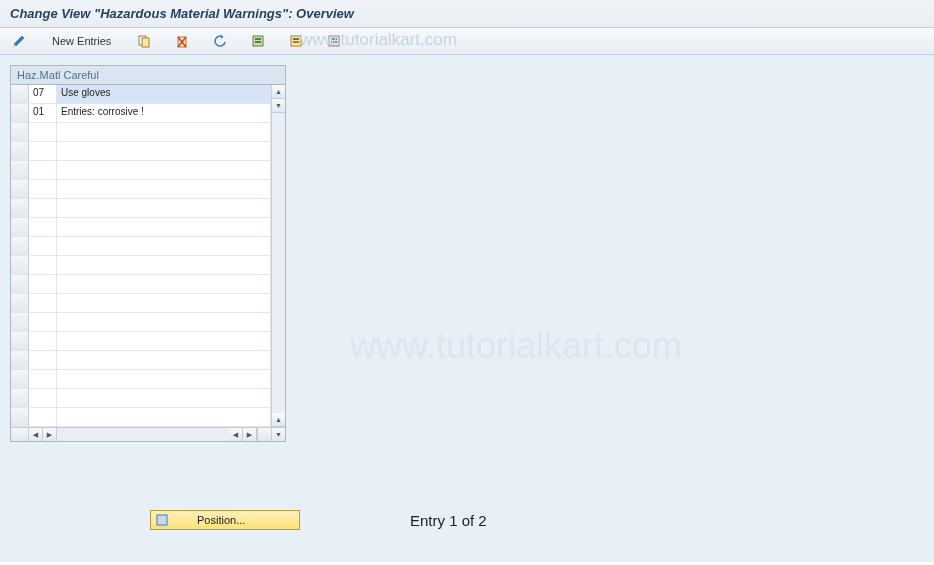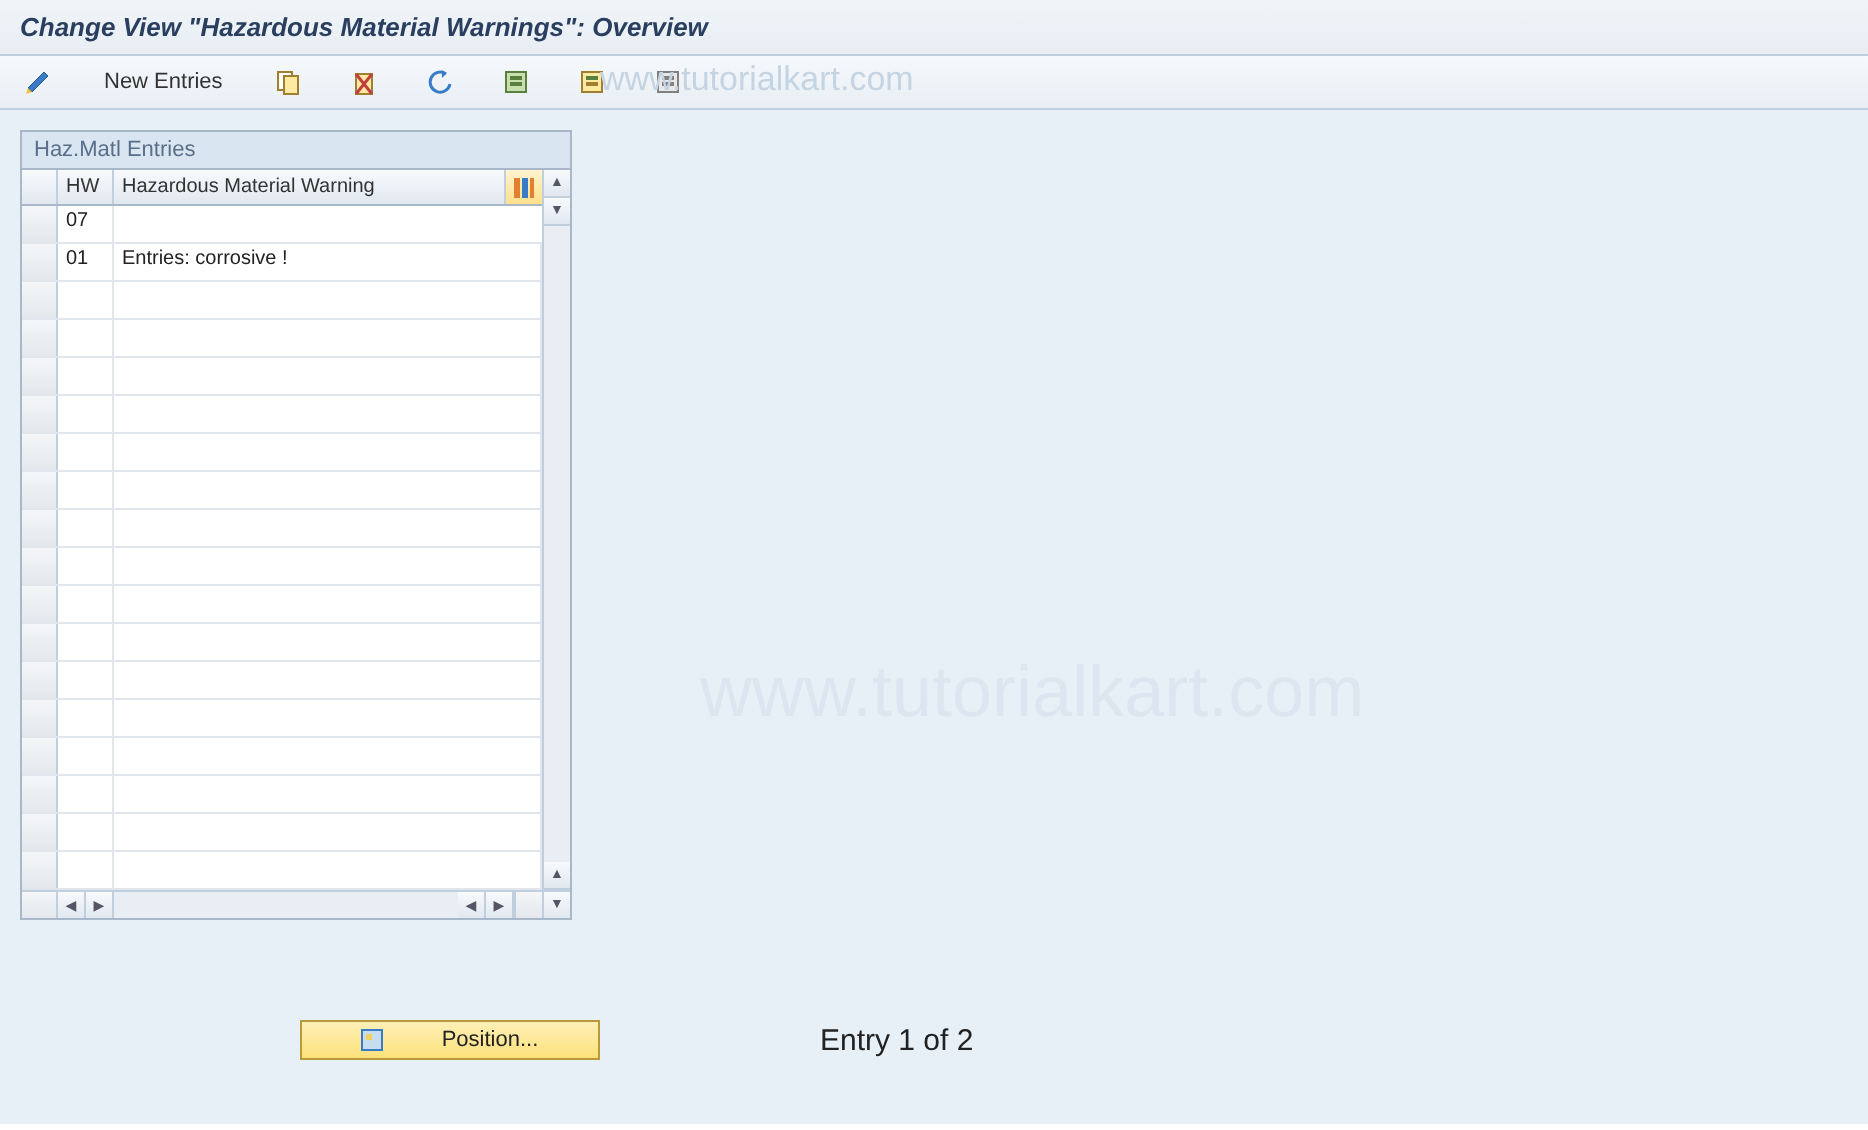--- a/index.html
+++ b/index.html
@@ -180,21 +180,20 @@
       background: linear-gradient(#fdf0b8, #fce17a);
       border: 1px solid #b89a3a;
       padding: 2px 6px 2px 4px;
       font-size: 11px;
       color: #222;
       display: flex;
       align-items: center;
       gap: 28px;
       cursor: pointer;
       width: 150px;
-      justify-content: center;
     }
     .position-btn .pb-icon {
       width: 14px; height: 14px;
       display: inline-flex; align-items: center; justify-content: center;
     }
     
     .entry-text {
       font-size: 15px;
       color: #222;
     }
@@ -259,40 +258,29 @@
         <rect x="4" y="4" width="6" height="2" fill="#808080"></rect>
         <rect x="4" y="7" width="6" height="2" fill="#808080"></rect>
       </svg>
   </span>
   <span class="watermark">www.tutorialkart.com</span>
 </div>
 
 <div class="main-area">
 
   <div class="table-panel">
-    <div class="panel-title">Haz.Matl Entries</div>
+    <div class="panel-title">Haz.Matl Careful</div>
 
     <div class="grid-container">
       <div class="grid-body">
-        <div class="grid-header">
-          <div class="sel-col"></div>
-          <div class="hw-col">HW</div>
-          <div class="desc-col">Hazardous Material Warning</div>
-          <div class="cfg-col">
-            <svg width="10" height="10">
-                <rect x="0" y="0" width="3" height="10" fill="#e08030"></rect>
-                <rect x="4" y="0" width="3" height="10" fill="#3a7bc8"></rect>
-                <rect x="8" y="0" width="2" height="10" fill="#e08030"></rect>
-              </svg>
-          </div>
-        </div>
         <div id="grid-rows">
             <div class="grid-row">
               <div class="sel-col"></div>
               <div class="hw-col">07</div>
+              <div class="desc-col selected">Use gloves</div>
             </div>
             <div class="grid-row">
               <div class="sel-col"></div>
               <div class="hw-col">01</div>
               <div class="desc-col">Entries: corrosive !</div>
             </div>
             <div class="grid-row">
               <div class="sel-col"></div>
               <div class="hw-col"></div>
               <div class="desc-col"></div>

